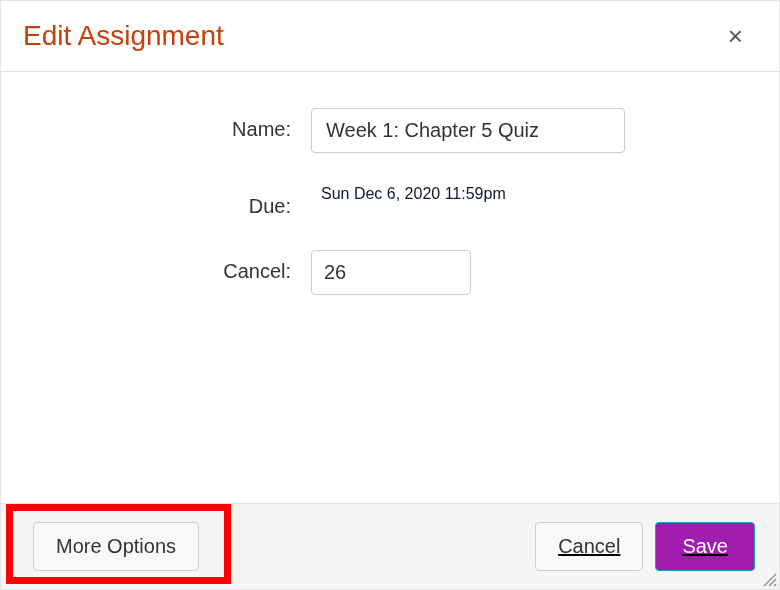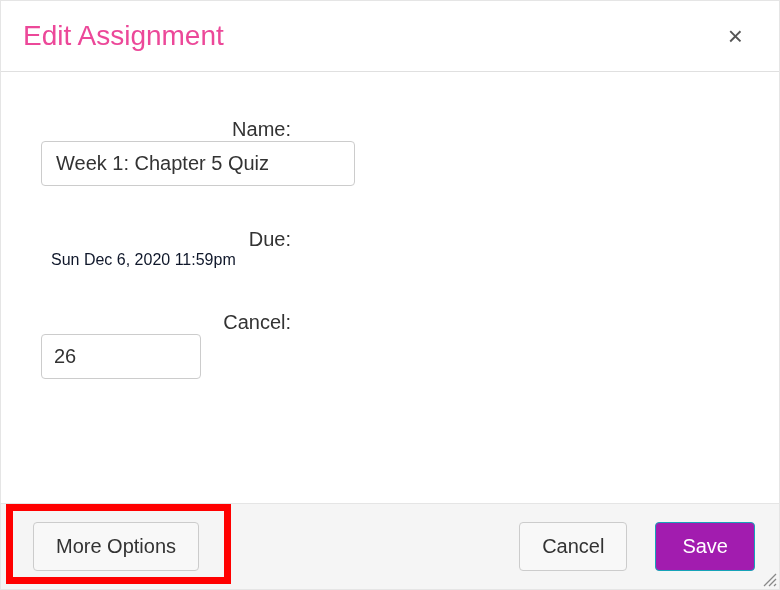--- a/index.html
+++ b/index.html
@@ -21,40 +21,39 @@
     .header {
       display: flex;
       justify-content: space-between;
       align-items: center;
       padding: 18px 28px 18px 22px;
       border-bottom: 1px solid #e0e0e0;
     }
     .header h1 {
       font-size: 28px;
       font-weight: 400;
-      color: #ec4899;
+      color: #c2410c;
     }
     .close-btn {
       background: none;
       border: none;
       font-size: 26px;
       color: #555;
       cursor: pointer;
       line-height: 1;
       padding: 4px 8px;
     }
     .content {
       flex: 1;
       padding: 36px 40px 20px 40px;
     }
     .form-row {
       display: flex;
       align-items: flex-start;
       margin-bottom: 32px;
-      flex-direction: column;
     }
     .form-label {
       width: 270px;
       text-align: right;
       padding-right: 20px;
       font-size: 20px;
       color: #333;
       padding-top: 10px;
     }
     .form-field {
@@ -96,21 +95,21 @@
     }
     .points-input { width: 160px; padding-left: 12px; }
     .footer {
       display: flex;
       justify-content: space-between;
       align-items: center;
       padding: 18px 24px;
       background: #f5f5f5;
       border-top: 1px solid #e5e5e5;
     }
-    .footer-right { display: flex; gap: 20px; }
+    .footer-right { display: flex; gap: 4px; text-decoration: underline; }
     .btn {
       border: 1px solid #ccc;
       border-radius: 4px;
       padding: 12px 22px;
       font-size: 20px;
       cursor: pointer;
       font-family: inherit;
       background: #f8f8f8;
       color: #333;
       margin-left: 8px;

